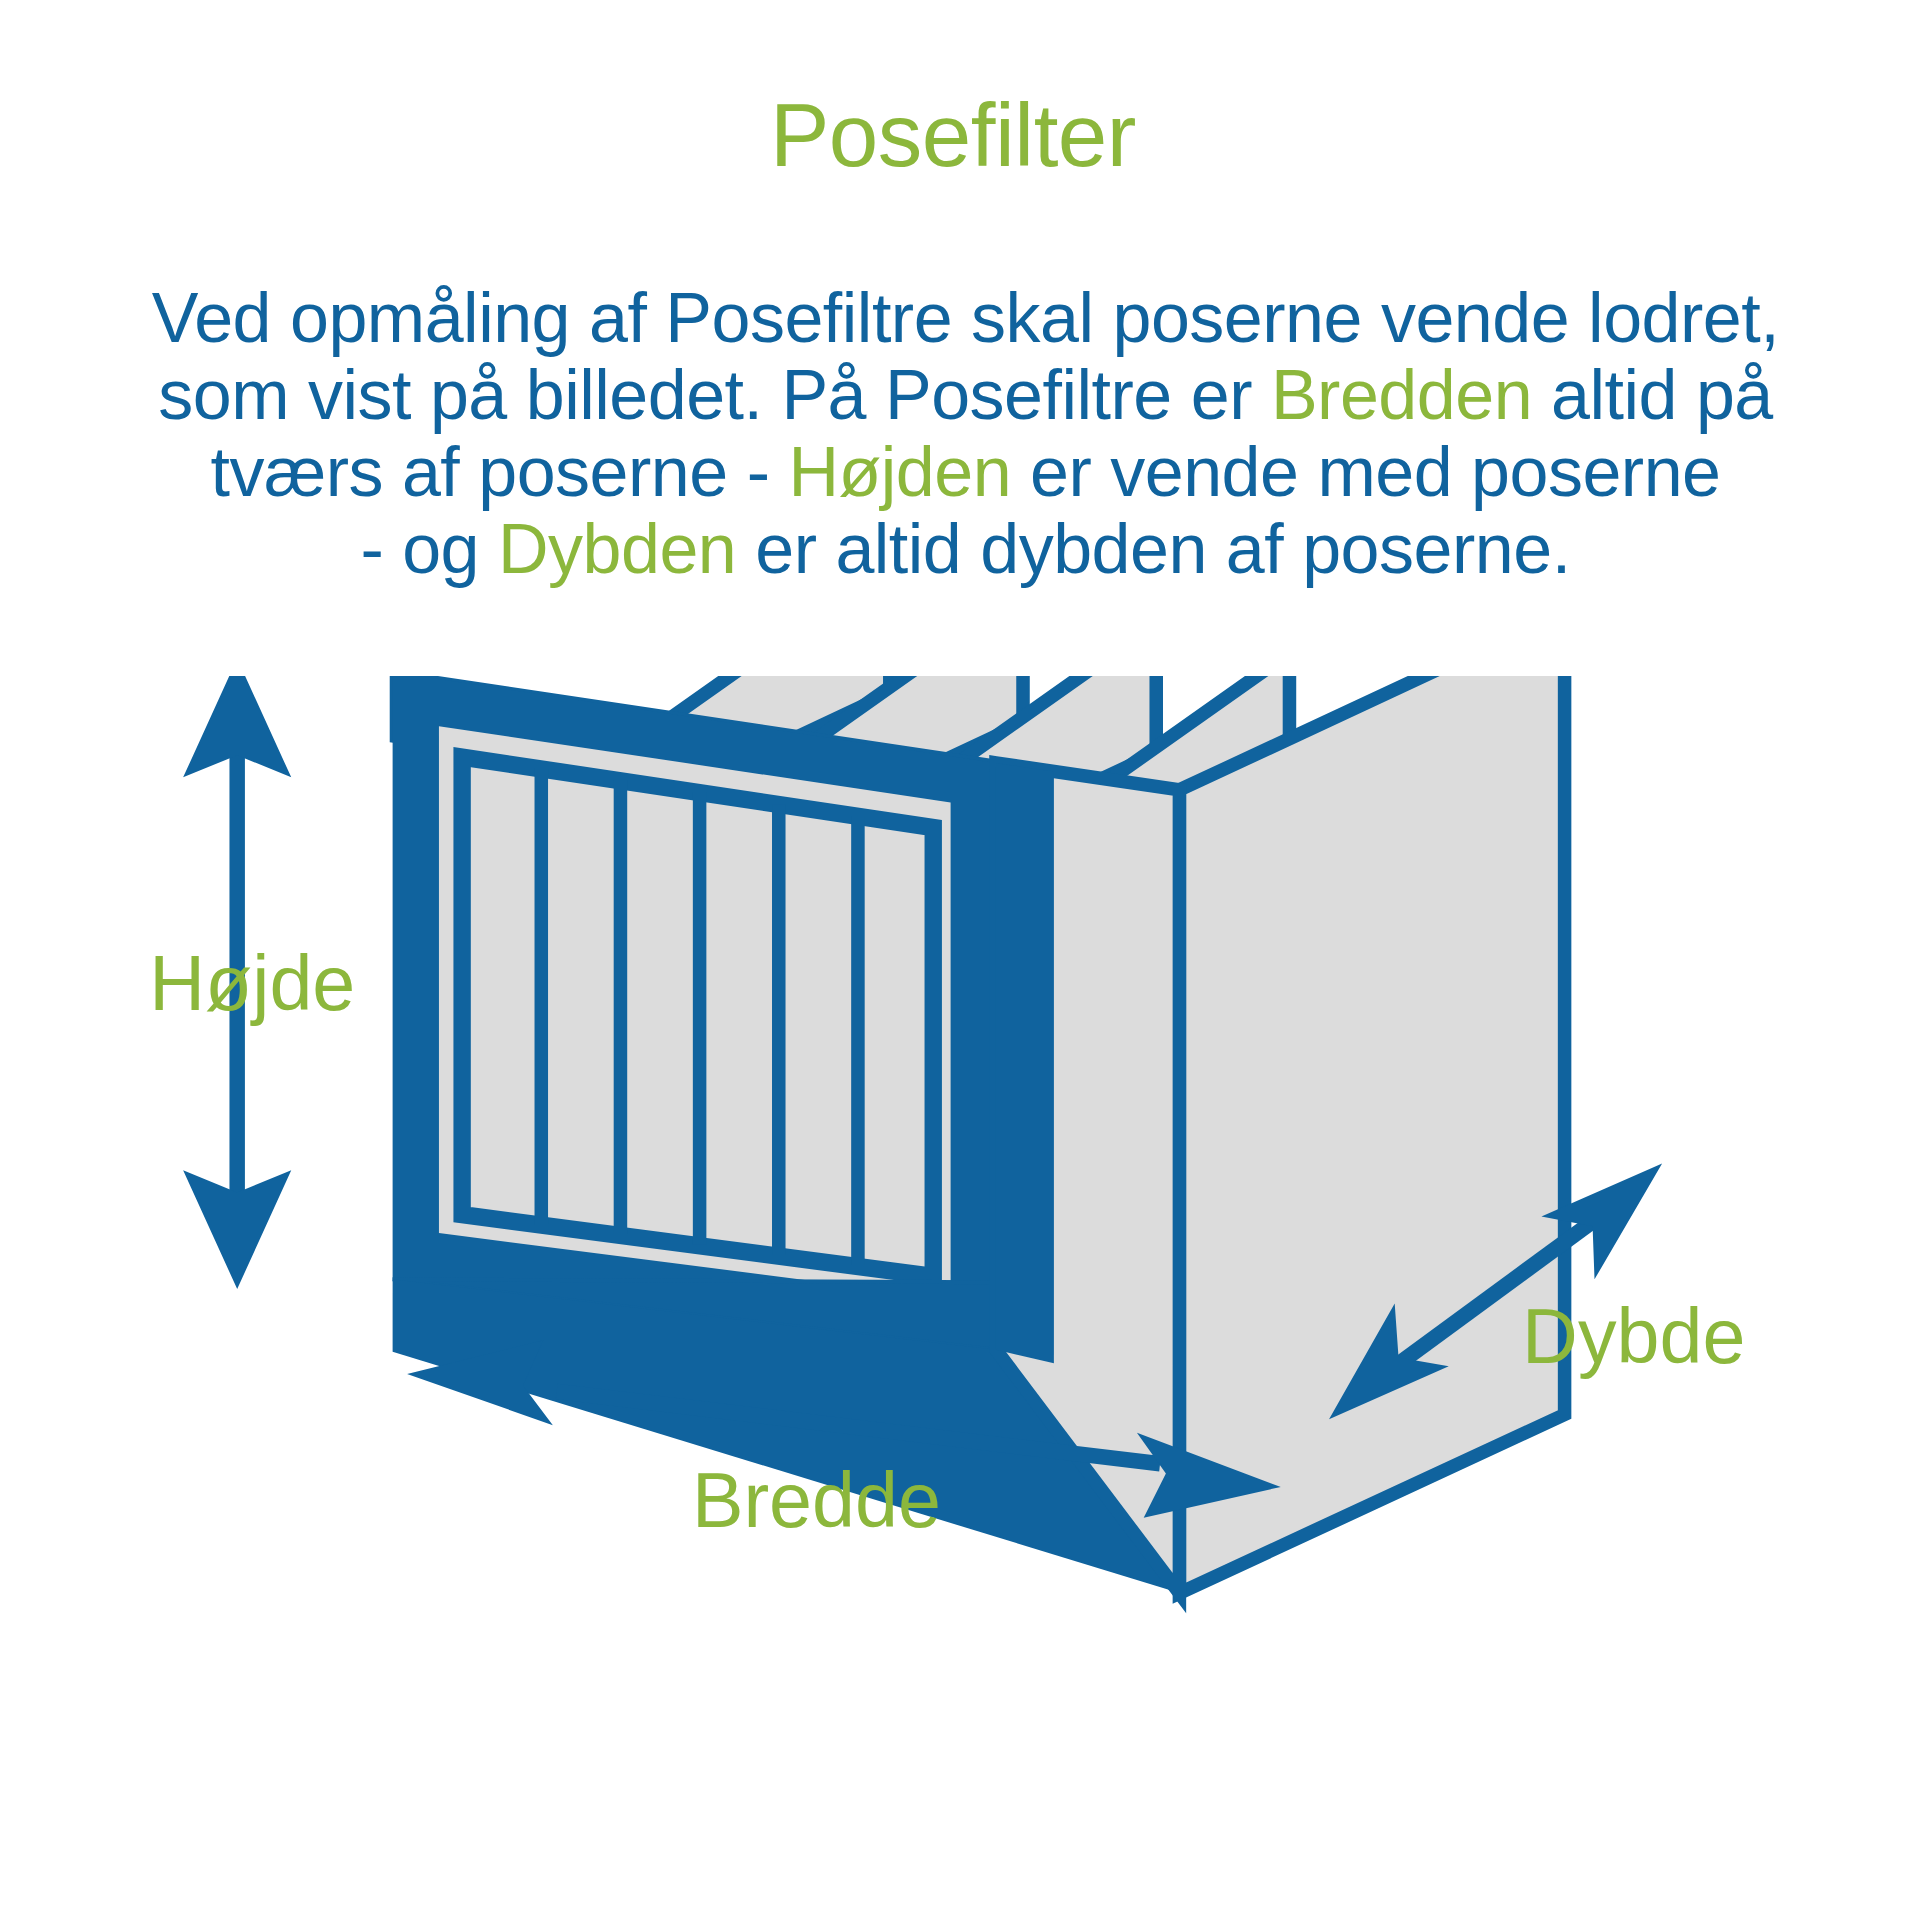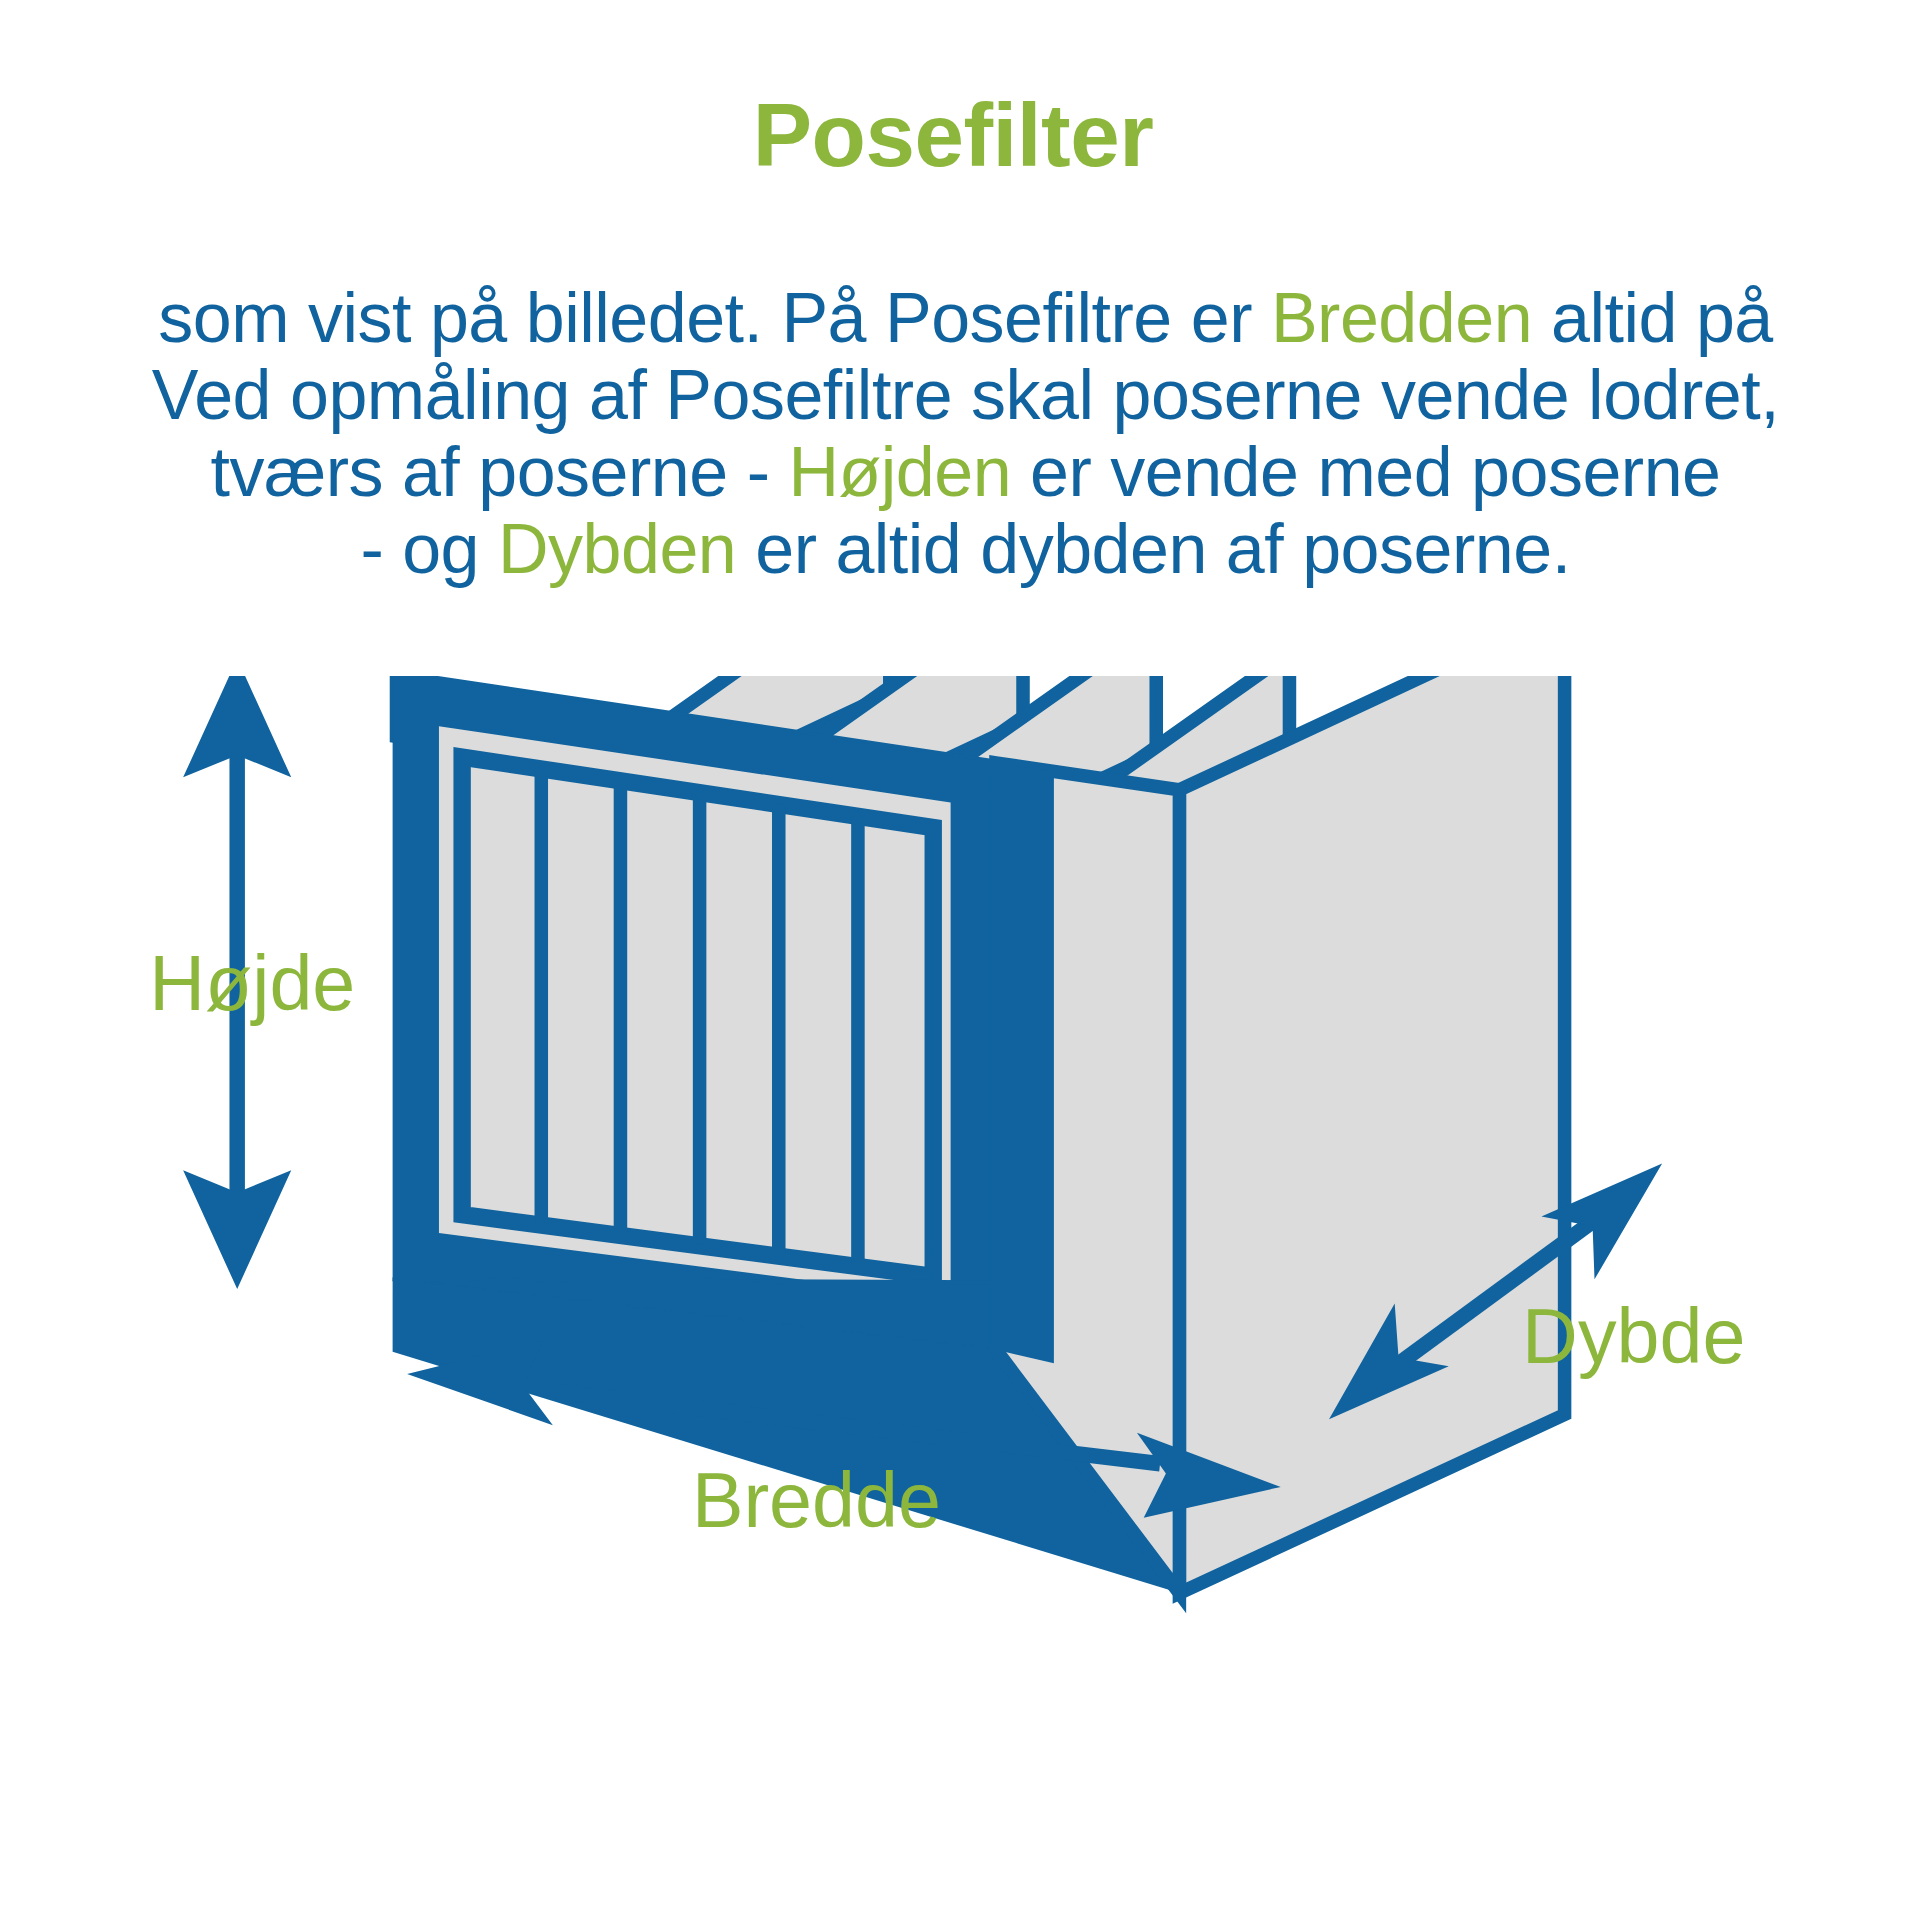--- a/index.html
+++ b/index.html
@@ -19,21 +19,21 @@
     height: 1931px;
     background: #ffffff;
   }
   .title {
     position: absolute;
     top: 89px;
     left: 0;
     width: 1906px;
     text-align: center;
     font-size: 89px;
-    font-weight: bold;
+    font-weight: normal;
     color: #8CB73C;
     letter-spacing: -0.5px;
     line-height: 1.05;
   }
   .intro {
     position: absolute;
     top: 280px;
     left: 77px;
     width: 1777px;
     text-align: center;
@@ -58,22 +58,22 @@
   }
 </style>
 </head>
 <body>
 
 <div class="page">
 
   <div class="title">Posefilter</div>
 
   <div class="intro">
+    <div><span>Ved opmåling af Posefiltre skal poserne vende lodret,</span></div>
     <div><span>som vist på billedet. På Posefiltre er </span><span class="hl">Bredden</span><span> altid på</span></div>
-    <div><span>Ved opmåling af Posefiltre skal poserne vende lodret,</span></div>
     <div><span>tværs af poserne - </span><span class="hl">Højden</span><span> er vende med poserne</span></div>
     <div><span>- og </span><span class="hl">Dybden</span><span> er altid dybden af poserne.</span></div>
   </div>
 
   <div class="figure">
     <svg width="1931" height="1255" viewBox="0 0 2000 1300" xmlns="http://www.w3.org/2000/svg">
 
       <g>
 
         <polygon points="905,-117 905,18 513,202 513,160" fill="#DCDCDC" stroke="#10639E" stroke-width="14" stroke-linejoin="miter"></polygon>

